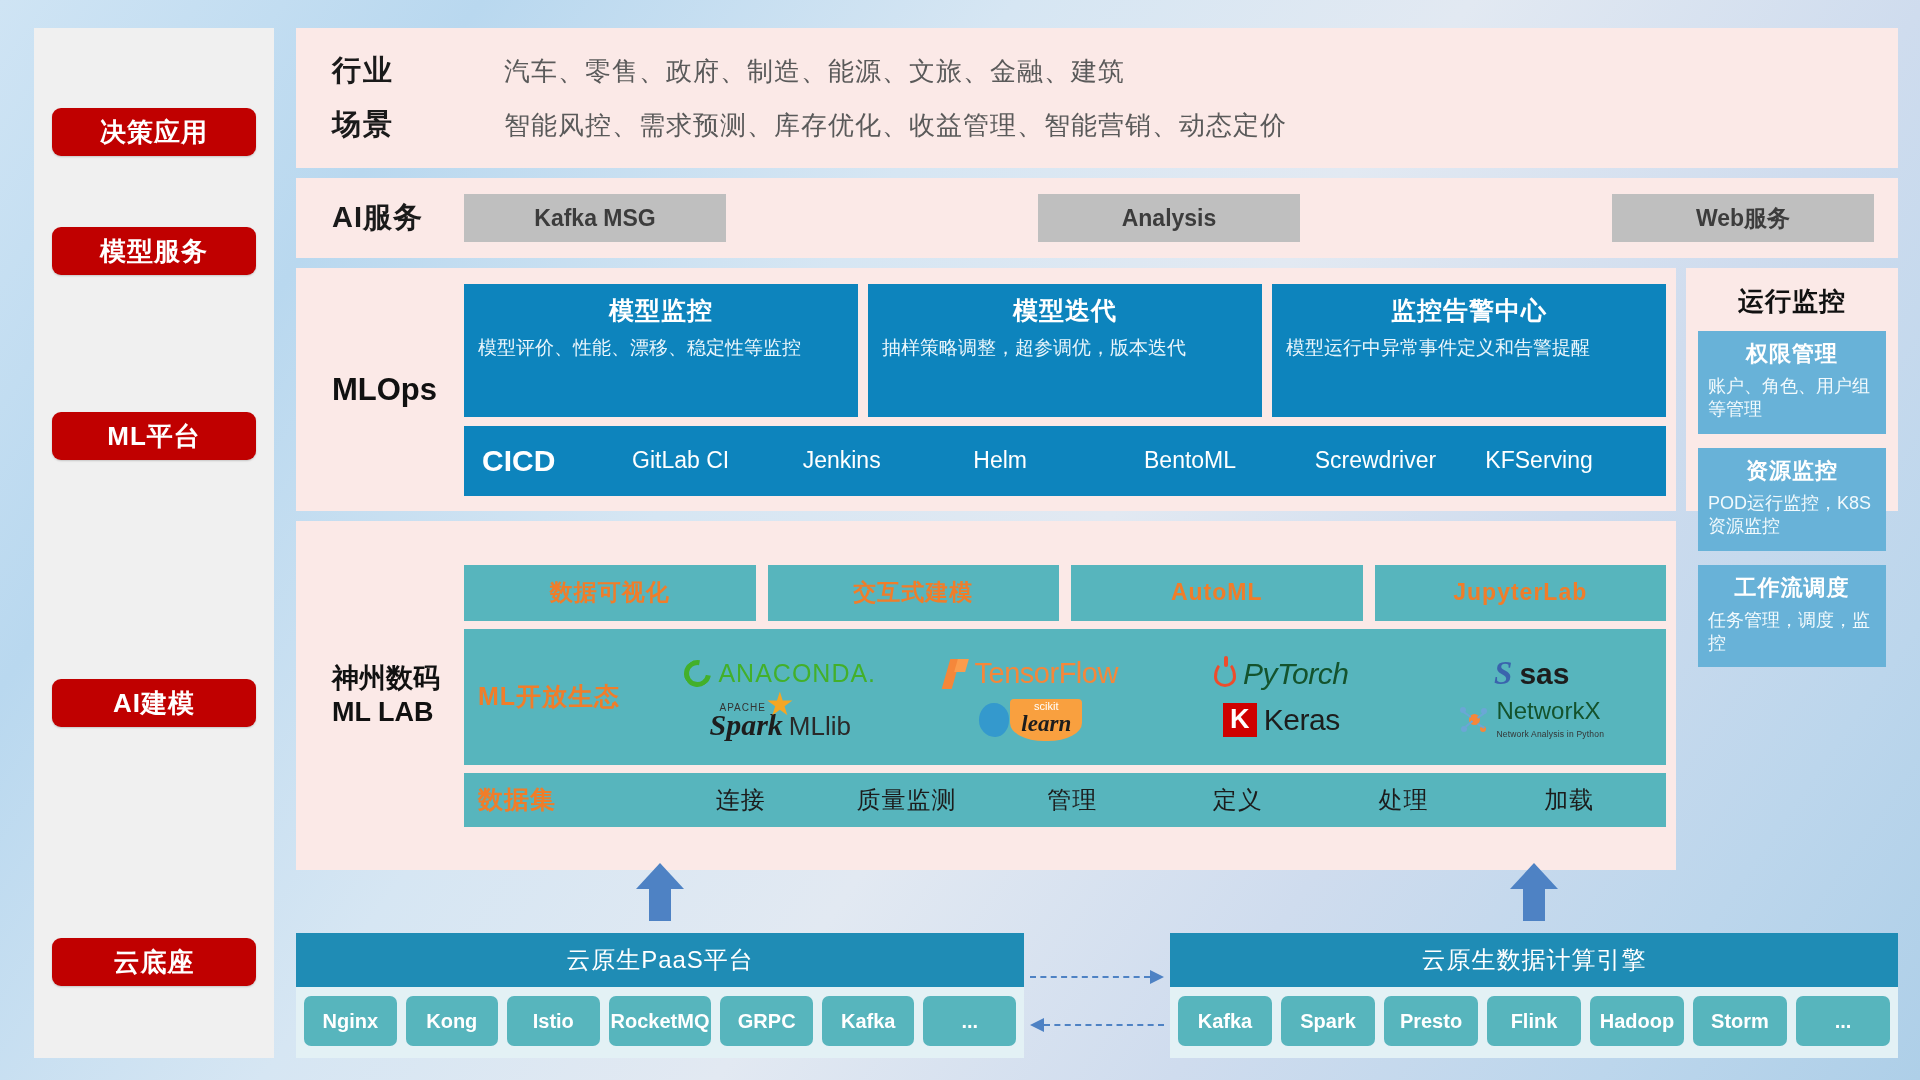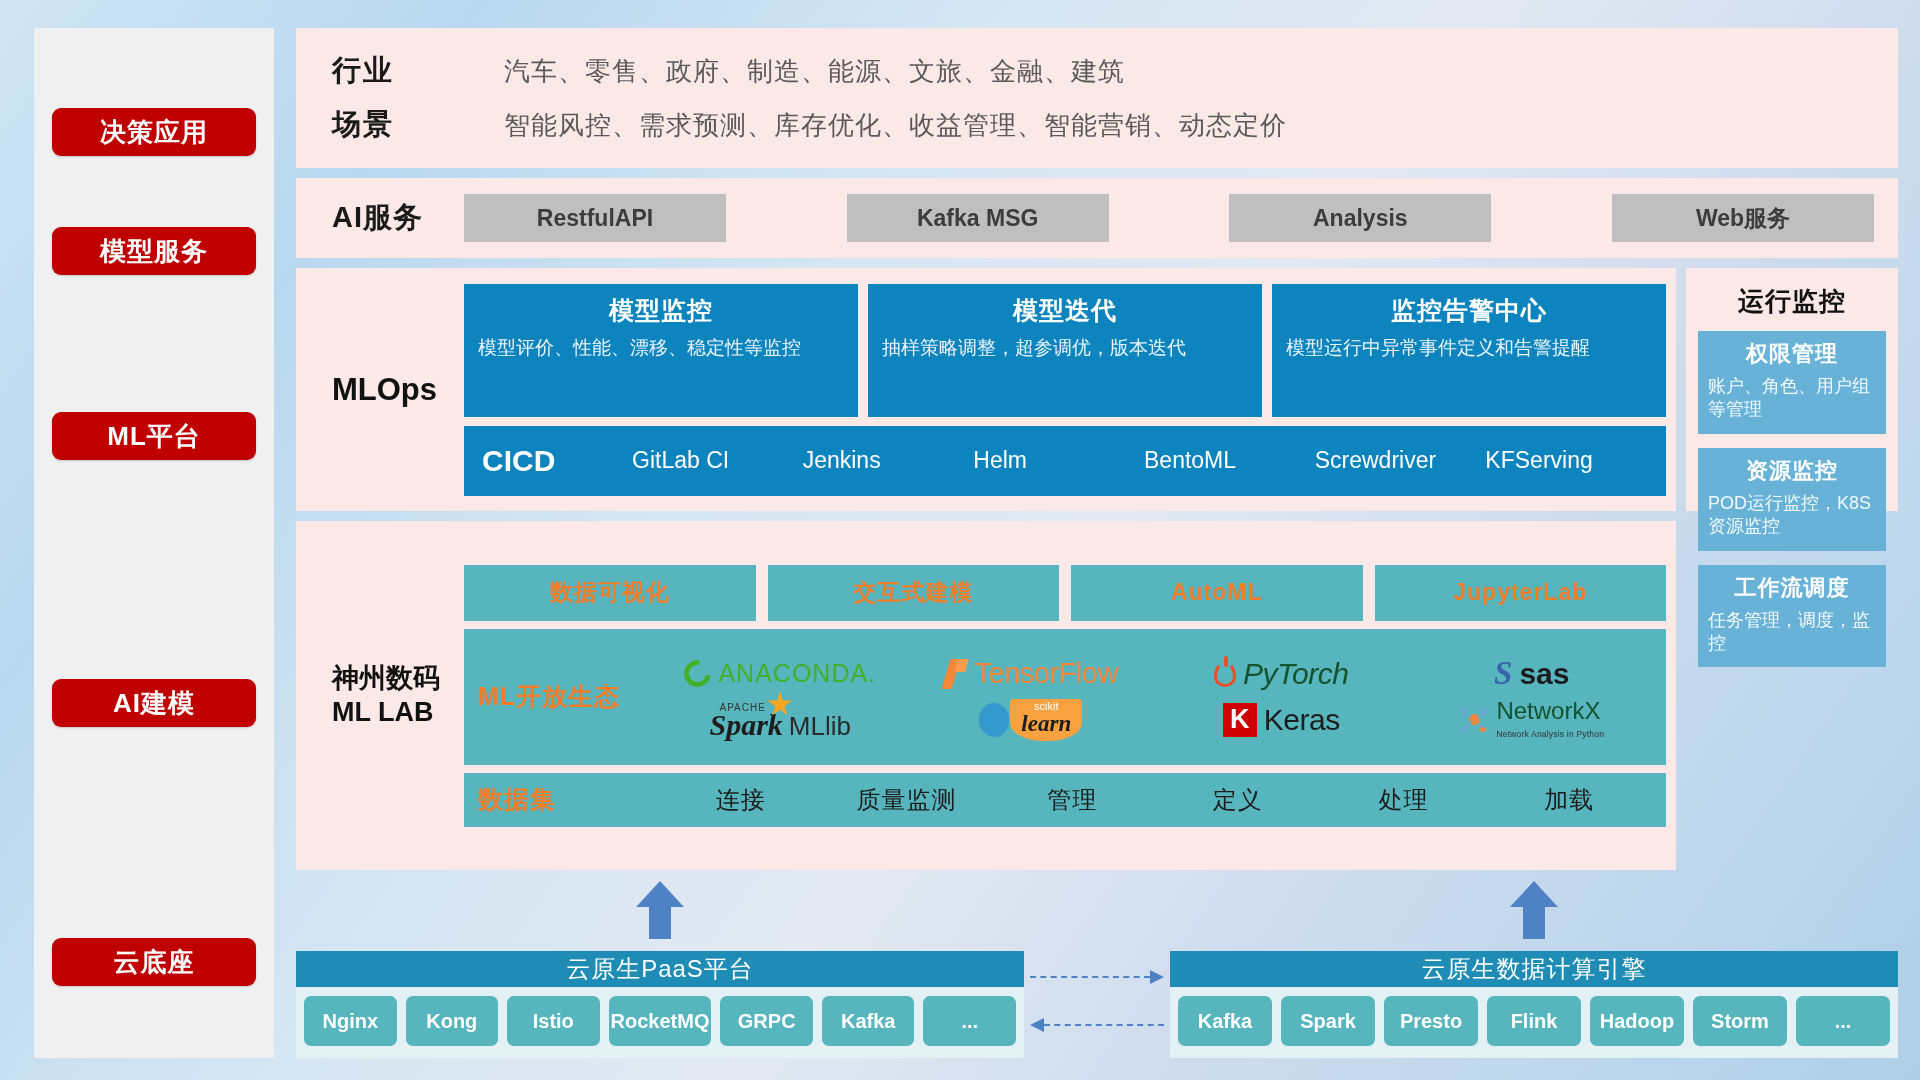--- a/index.html
+++ b/index.html
@@ -430,21 +430,21 @@
   .arrow-up b {
     position: absolute; left: -24px; top: -6px;
     width: 0; height: 0;
     border-left: 24px solid transparent;
     border-right: 24px solid transparent;
     border-bottom: 26px solid #4e82c4;
   }
   .cloud-header {
     background: #1f8cb5;
     color: #fff;
-    height: 36px;
+    height: 54px;
     display: flex;
     align-items: center;
     justify-content: center;
     font-size: 24px;
     letter-spacing: 1px;
   }
   .cloud-body {
     background: #e3f1f5;
     padding: 9px 8px 12px;
     display: flex;
@@ -514,23 +514,20 @@
       </div>
       <div class="kv-row">
         <div class="kv-key">场景</div>
         <div class="kv-val">智能风控、需求预测、库存优化、收益管理、智能营销、动态定价</div>
       </div>
     </div>
 
     <div class="band band-aisvc">
       <div class="aisvc-label">AI服务</div>
       <div class="aisvc-items">
-        <div class="aisvc-chip">
-            <span>RestfulAPI</span>
-          </div>
         <div class="aisvc-chip">
             <span>Kafka MSG</span>
           </div>
         <div class="aisvc-chip">
             <span>Analysis</span>
           </div>
         <div class="aisvc-chip">
             <span>Web服务</span>
           </div>
       </div>

